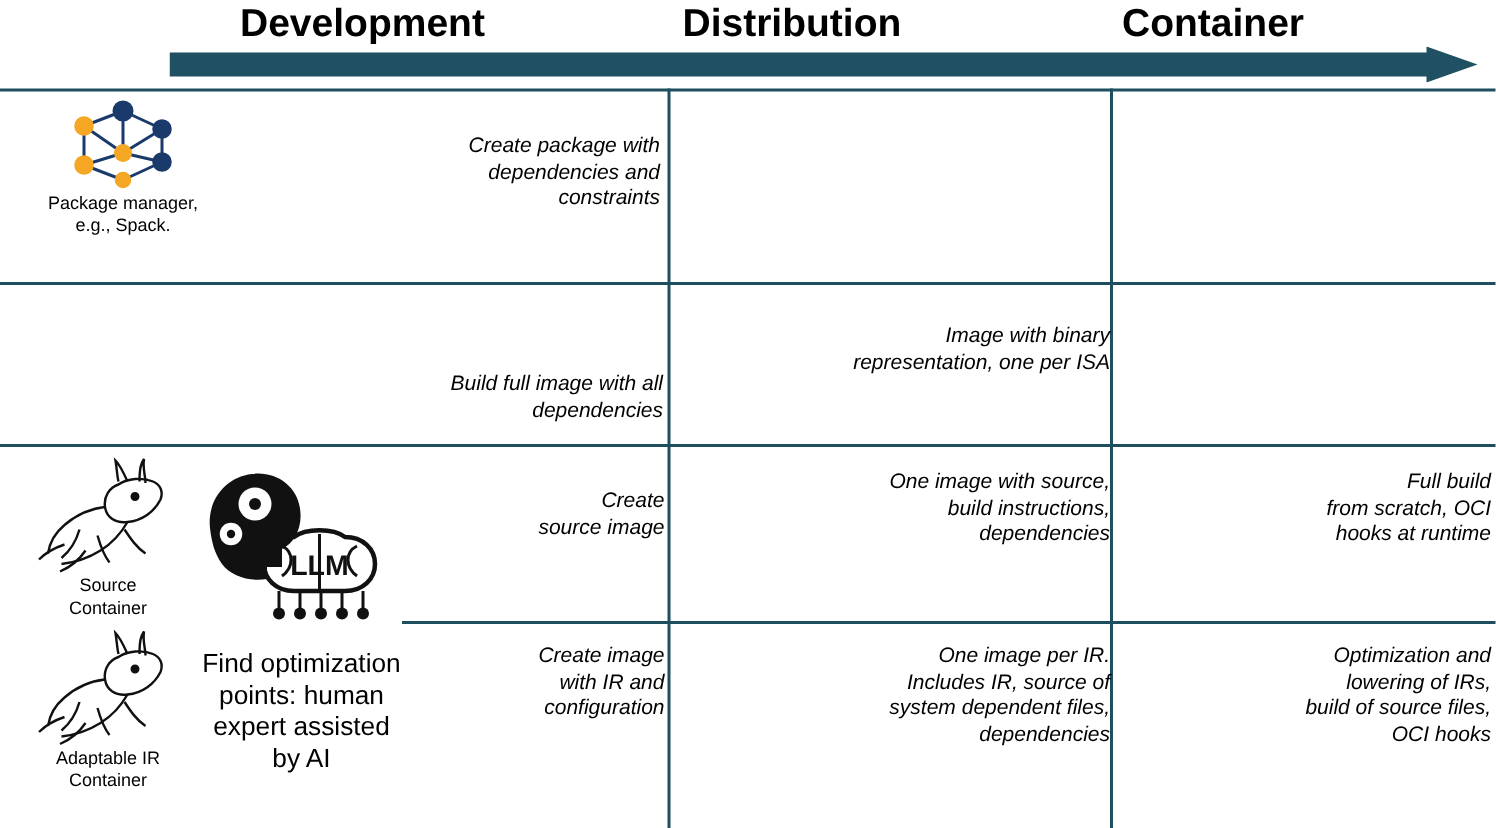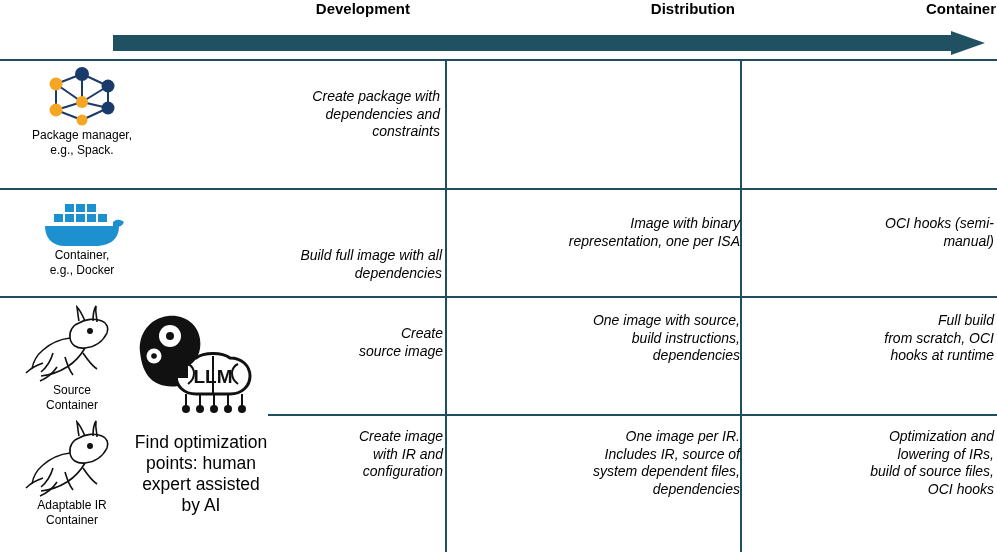--- a/index.html
+++ b/index.html
@@ -19,23 +19,23 @@
   #canvas {
     position: relative;
     width: 997px;
     height: 552px;
   }
 
   
   .col-header {
     position: absolute;
     top: 0px;
-    font-size: 15px;
+    font-size: 26px;
     font-weight: bold;
-    text-align: right;
+    text-align: left;
     color: #000000;
     letter-spacing: 0px;
   }
   #hdr-dev   { left: 160px; width: 250px; }
   #hdr-dist  { left: 455px; width: 280px; }
   #hdr-depl  { left: 748px; width: 248px; }
 
   
   .arrow-wrap {
     position: absolute;
@@ -165,40 +165,22 @@
       <circle cx="66" cy="24" r="6.5" fill="#1a3a6b"></circle>
       <circle cx="40" cy="40" r="6" fill="#f5a623"></circle>
       <circle cx="14" cy="48" r="6.5" fill="#f5a623"></circle>
       <circle cx="66" cy="46" r="6.5" fill="#1a3a6b"></circle>
       <circle cx="40" cy="58" r="5.5" fill="#f5a623"></circle>
     </svg>
     <div class="icon-caption">Package manager,<br>e.g., Spack.</div>
   </div>
   <div class="cell" id="c1-dev">Create package with<br>dependencies and<br>constraints</div>
 
-  <div class="icon-cell" id="icon-docker">
-    <svg width="86" height="52" viewBox="0 0 86 52">
-      <g fill="#1d91d0">
-        <rect x="26" y="8" width="9" height="8"></rect>
-        <rect x="37" y="8" width="9" height="8"></rect>
-        <rect x="48" y="8" width="9" height="8"></rect>
-        <rect x="15" y="18" width="9" height="8"></rect>
-        <rect x="26" y="18" width="9" height="8"></rect>
-        <rect x="37" y="18" width="9" height="8"></rect>
-        <rect x="48" y="18" width="9" height="8"></rect>
-        <rect x="59" y="18" width="9" height="8"></rect>
-      </g>
-      <path d="M6,30 L80,30 C80,44 70,50 56,50 L26,50 C13,50 6,42 6,30 Z" fill="#1d91d0"></path>
-      <path d="M74,26 C78,22 83,24 85,26 C83,31 78,32 74,30 Z" fill="#1d91d0"></path>
-    </svg>
-    <div class="icon-caption">Container,<br>e.g., Docker</div>
-  </div>
   <div class="cell" id="c2-dev">Build full image with all<br>dependencies</div>
   <div class="cell" id="c2-dist">Image with binary<br>representation, one per ISA</div>
-  <div class="cell" id="c2-depl">OCI hooks (semi-<br>manual)</div>
 
   <div class="icon-cell" id="icon-bunny1">
     <svg width="98" height="78" viewBox="0 0 98 78">
       <g fill="none" stroke="#111111" stroke-width="1.6">
         <path d="M62,16 C58,7 56,4 54,2 C55,8 55,12 56,16"></path>
         <path d="M70,16 C70,7 71,4 73,1 C72,8 74,12 74,17"></path>
         <path d="M56,18 C50,20 46,26 47,33 C48,40 54,44 62,43 C72,42 80,36 84,28 C86,23 84,18 79,16 C72,13 62,14 56,18 Z"></path>
         <path d="M47,33 C38,34 28,38 20,45 C14,50 10,57 9,64"></path>
         <path d="M62,43 C58,50 52,57 44,62 C36,67 27,70 18,71"></path>
         <path d="M30,48 C28,55 24,62 18,67"></path>

